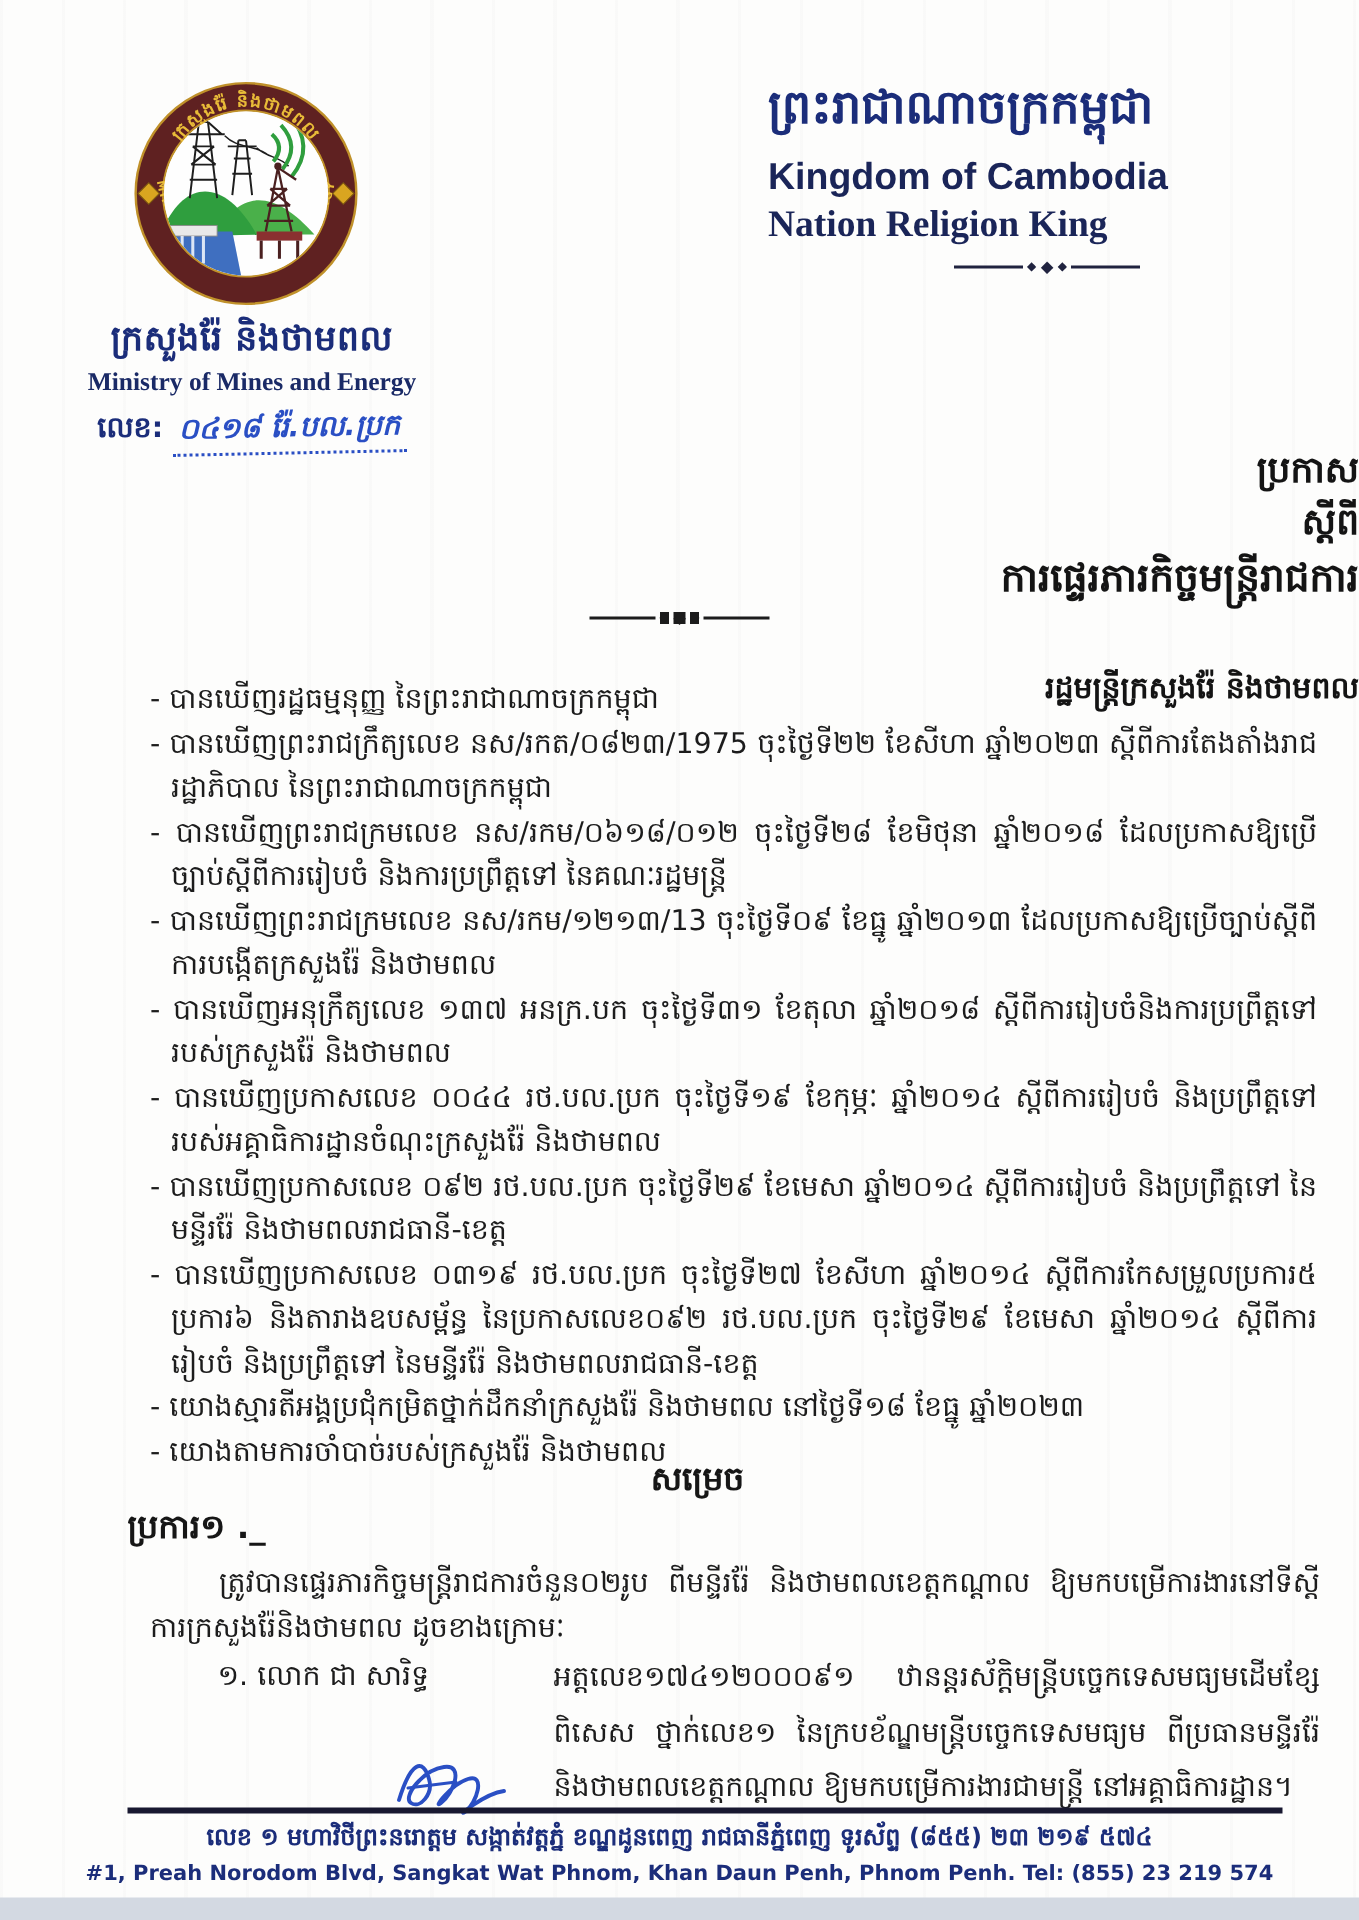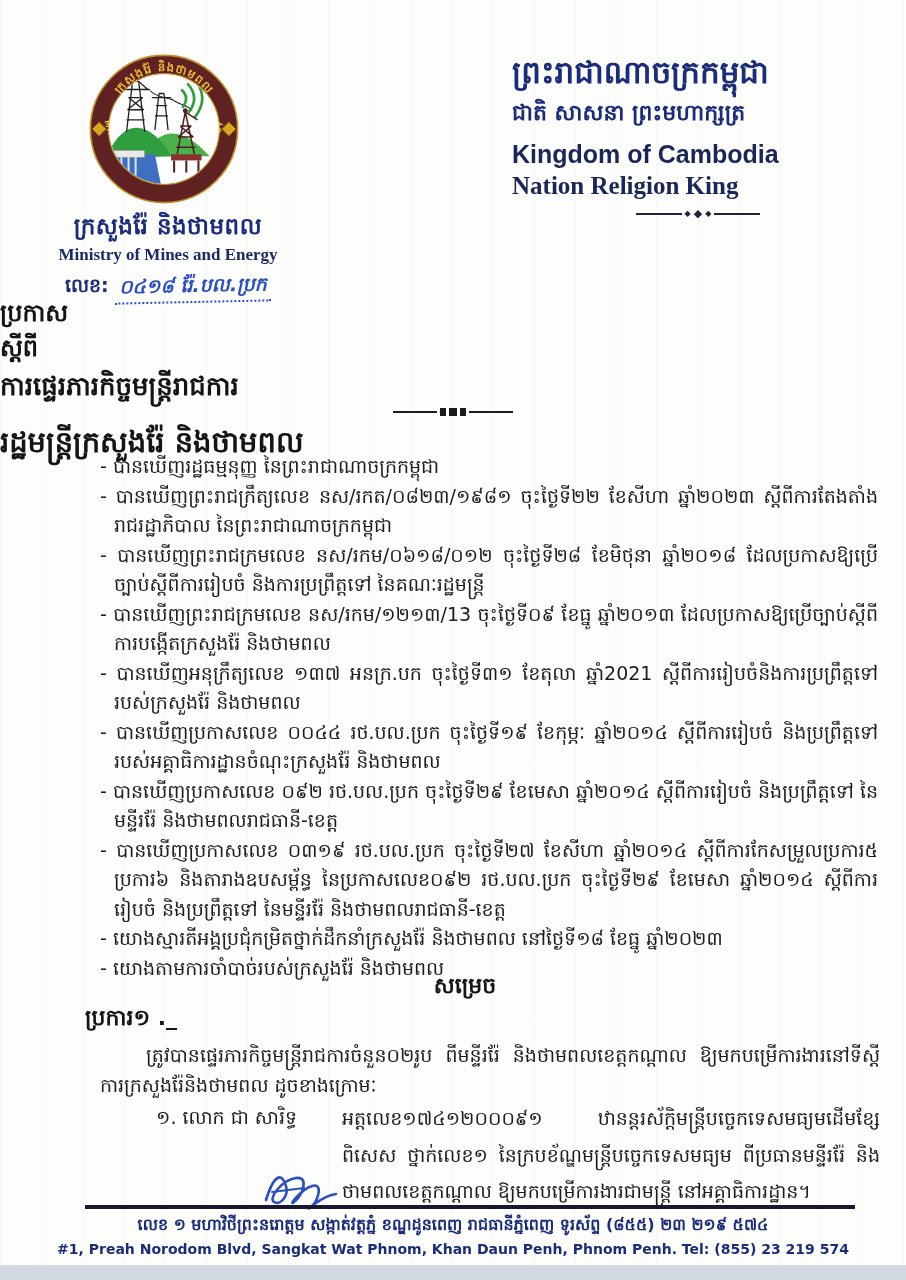--- a/index.html
+++ b/index.html
@@ -32,36 +32,36 @@
 
   
   .orn { display:flex; align-items:center; justify-content:center; gap:3px; margin-top:8px; }
   .orn .l { height:2px; background:#20233f; width:46px; }
   .orn .d { font-size:8px; line-height:8px; color:#20233f; }
   .orn .d.big { font-size:11px; }
   .orn.dark .l, .orn.dark .d { background-color:#1c1c1c; color:#1c1c1c; }
   .orn.dark .l { background:#1c1c1c; }
 
   
-  .title-block { position:absolute; left:0; right:0; top:296px; text-align:left; color:#141414; }
+  .title-block { position:absolute; left:0; right:0; top:296px; text-align:right; color:#141414; }
   .title-kind    { font-size:24px; font-weight:bold; line-height:34px; }
   .title-on      { font-size:24px; font-weight:bold; line-height:36px; }
   .title-subject { font-size:26px; font-weight:bold; line-height:40px; }
   .title-orn { width:120px; margin:2px auto 0 auto; }
-  .title-issuer  { font-size:29px; font-weight:bold; line-height:40px; margin-top:6px; }
+  .title-issuer  { font-size:20px; font-weight:bold; line-height:40px; margin-top:22px; }
 
   
   .preamble { position:absolute; left:100px; right:28px; top:452px; color:#1c1c1c; }
   .clause { font-size:19px; line-height:29.5px; text-align:justify; padding-left:14px; text-indent:-14px; }
 
   
   .decide-heading { position:absolute; left:0; right:0; top:972px; text-align:center; font-size:22px; font-weight:bold; color:#161616;padding-left:24px; }
   .article-label  { position:absolute; left:85px; top:1004px; font-size:22px; font-weight:bold; color:#161616; }
   .article-para   { position:absolute; left:100px; right:26px; top:1040px; font-size:19px; line-height:30px; text-align:justify; text-indent:46px; color:#1c1c1c; }
-  .item-row  { position:absolute; left:156px; right:26px; top:1100px; display:flex; color:#1c1c1c; }
+  .item-row  { position:absolute; left:145px; right:26px; top:1100px; display:flex; color:#1c1c1c;gap:38px; }
   .item-name { width:186px; font-size:19px; line-height:34px; flex:none; }
   .item-detail { flex:1; font-size:19px; line-height:36.5px; text-align:justify; }
 
   
   .signature { position:absolute; left:252px; top:1162px; width:110px; height:58px; }
 
   
   .footer-rule { position:absolute; left:85px; top:1205px; width:770px; height:4px; background:#181830; }
   .footer { position:absolute; left:0; right:0; top:1212px; text-align:center; color:#1b2d7a; }
   .footer-kh { font-size:16px; font-weight:bold; line-height:26px; }
@@ -144,21 +144,20 @@
     <div class="ministry-kh">ក្រសួងរ៉ែ និងថាមពល</div>
     <div class="ministry-en">Ministry of Mines and Energy</div>
     <div class="doc-no">
       <span>លេខ:</span>
       <span class="handwritten">០៤១៨ រ៉ែ.បល.ប្រក</span>
     </div>
   </div>
 
   <div class="kingdom-block">
     <div class="kingdom-kh">ព្រះរាជាណាចក្រកម្ពុជា</div>
-    <div class="motto-kh">ជាតិ សាសនា ព្រះមហាក្សត្រ</div>
     <div class="kingdom-en">Kingdom of Cambodia</div>
     <div class="motto-en">Nation Religion King</div>
     <div class="orn">
       <i class="l"></i>
         <b class="d">◆</b>
         <b class="d big">◆</b>
         <b class="d">◆</b>
         <i class="l"></i>
     </div>
   </div>
@@ -172,24 +171,24 @@
         <b class="d">◆</b>
         <b class="d big">◆</b>
         <b class="d">◆</b>
         <i class="l"></i>
     </div>
     <div class="title-issuer">រដ្ឋមន្ត្រីក្រសួងរ៉ែ និងថាមពល</div>
   </div>
 
   <div class="preamble">
     <div class="clause">- បានឃើញរដ្ឋធម្មនុញ្ញ នៃព្រះរាជាណាចក្រកម្ពុជា</div>
-    <div class="clause">- បានឃើញព្រះរាជក្រឹត្យលេខ នស/រកត/០៨២៣/១៩៨១ ចុះថ្ងៃទី២២ ខែសីហា ឆ្នាំ២០២៣ ស្តីពីការតែងតាំងរាជរដ្ឋាភិបាល នៃព្រះរាជាណាចក្រកម្ពុជា</div>
+    <div class="clause">- បានឃើញព្រះរាជក្រឹត្យលេខ នស/រកត/០៨២៣/1975 ចុះថ្ងៃទី២២ ខែសីហា ឆ្នាំ២០២៣ ស្តីពីការតែងតាំងរាជរដ្ឋាភិបាល នៃព្រះរាជាណាចក្រកម្ពុជា</div>
     <div class="clause">- បានឃើញព្រះរាជក្រមលេខ នស/រកម/០៦១៨/០១២ ចុះថ្ងៃទី២៨ ខែមិថុនា ឆ្នាំ២០១៨ ដែលប្រកាសឱ្យប្រើច្បាប់ស្តីពីការរៀបចំ និងការប្រព្រឹត្តទៅ នៃគណៈរដ្ឋមន្ត្រី</div>
     <div class="clause">- បានឃើញព្រះរាជក្រមលេខ នស/រកម/១២១៣/13 ចុះថ្ងៃទី០៩ ខែធ្នូ ឆ្នាំ២០១៣ ដែលប្រកាសឱ្យប្រើច្បាប់ស្តីពីការបង្កើតក្រសួងរ៉ែ និងថាមពល</div>
-    <div class="clause">- បានឃើញអនុក្រឹត្យលេខ ១៣៧ អនក្រ.បក ចុះថ្ងៃទី៣១ ខែតុលា ឆ្នាំ2021 ស្តីពីការរៀបចំនិងការប្រព្រឹត្តទៅ របស់ក្រសួងរ៉ែ និងថាមពល</div>
+    <div class="clause">- បានឃើញអនុក្រឹត្យលេខ ១៣៧ អនក្រ.បក ចុះថ្ងៃទី៣១ ខែតុលា ឆ្នាំ២០១៨ ស្តីពីការរៀបចំនិងការប្រព្រឹត្តទៅ របស់ក្រសួងរ៉ែ និងថាមពល</div>
     <div class="clause">- បានឃើញប្រកាសលេខ ០០៤៤ រថ.បល.ប្រក ចុះថ្ងៃទី១៩ ខែកុម្ភៈ ឆ្នាំ២០១៤ ស្តីពីការរៀបចំ និងប្រព្រឹត្តទៅ របស់អគ្គាធិការដ្ឋានចំណុះក្រសួងរ៉ែ និងថាមពល</div>
     <div class="clause">- បានឃើញប្រកាសលេខ ០៩២ រថ.បល.ប្រក ចុះថ្ងៃទី២៩ ខែមេសា ឆ្នាំ២០១៤ ស្តីពីការរៀបចំ និងប្រព្រឹត្តទៅ នៃមន្ទីររ៉ែ និងថាមពលរាជធានី-ខេត្ត</div>
     <div class="clause">- បានឃើញប្រកាសលេខ ០៣១៩ រថ.បល.ប្រក ចុះថ្ងៃទី២៧ ខែសីហា ឆ្នាំ២០១៤ ស្តីពីការកែសម្រួលប្រការ៥ ប្រការ៦ និងតារាងឧបសម្ព័ន្ធ នៃប្រកាសលេខ០៩២ រថ.បល.ប្រក ចុះថ្ងៃទី២៩ ខែមេសា ឆ្នាំ២០១៤ ស្តីពីការរៀបចំ និងប្រព្រឹត្តទៅ នៃមន្ទីររ៉ែ និងថាមពលរាជធានី-ខេត្ត</div>
     <div class="clause">- យោងស្មារតីអង្គប្រជុំកម្រិតថ្នាក់ដឹកនាំក្រសួងរ៉ែ និងថាមពល នៅថ្ងៃទី១៨ ខែធ្នូ ឆ្នាំ២០២៣</div>
     <div class="clause">- យោងតាមការចាំបាច់របស់ក្រសួងរ៉ែ និងថាមពល</div>
   </div>
 
   <div class="decide-heading">សម្រេច</div>
   <div class="article-label">ប្រការ១ ._</div>
   <div class="article-para">ត្រូវបានផ្ទេរភារកិច្ចមន្ត្រីរាជការចំនួន០២រូប ពីមន្ទីររ៉ែ និងថាមពលខេត្តកណ្តាល ឱ្យមកបម្រើការងារនៅទីស្តីការក្រសួងរ៉ែនិងថាមពល ដូចខាងក្រោមៈ</div>

